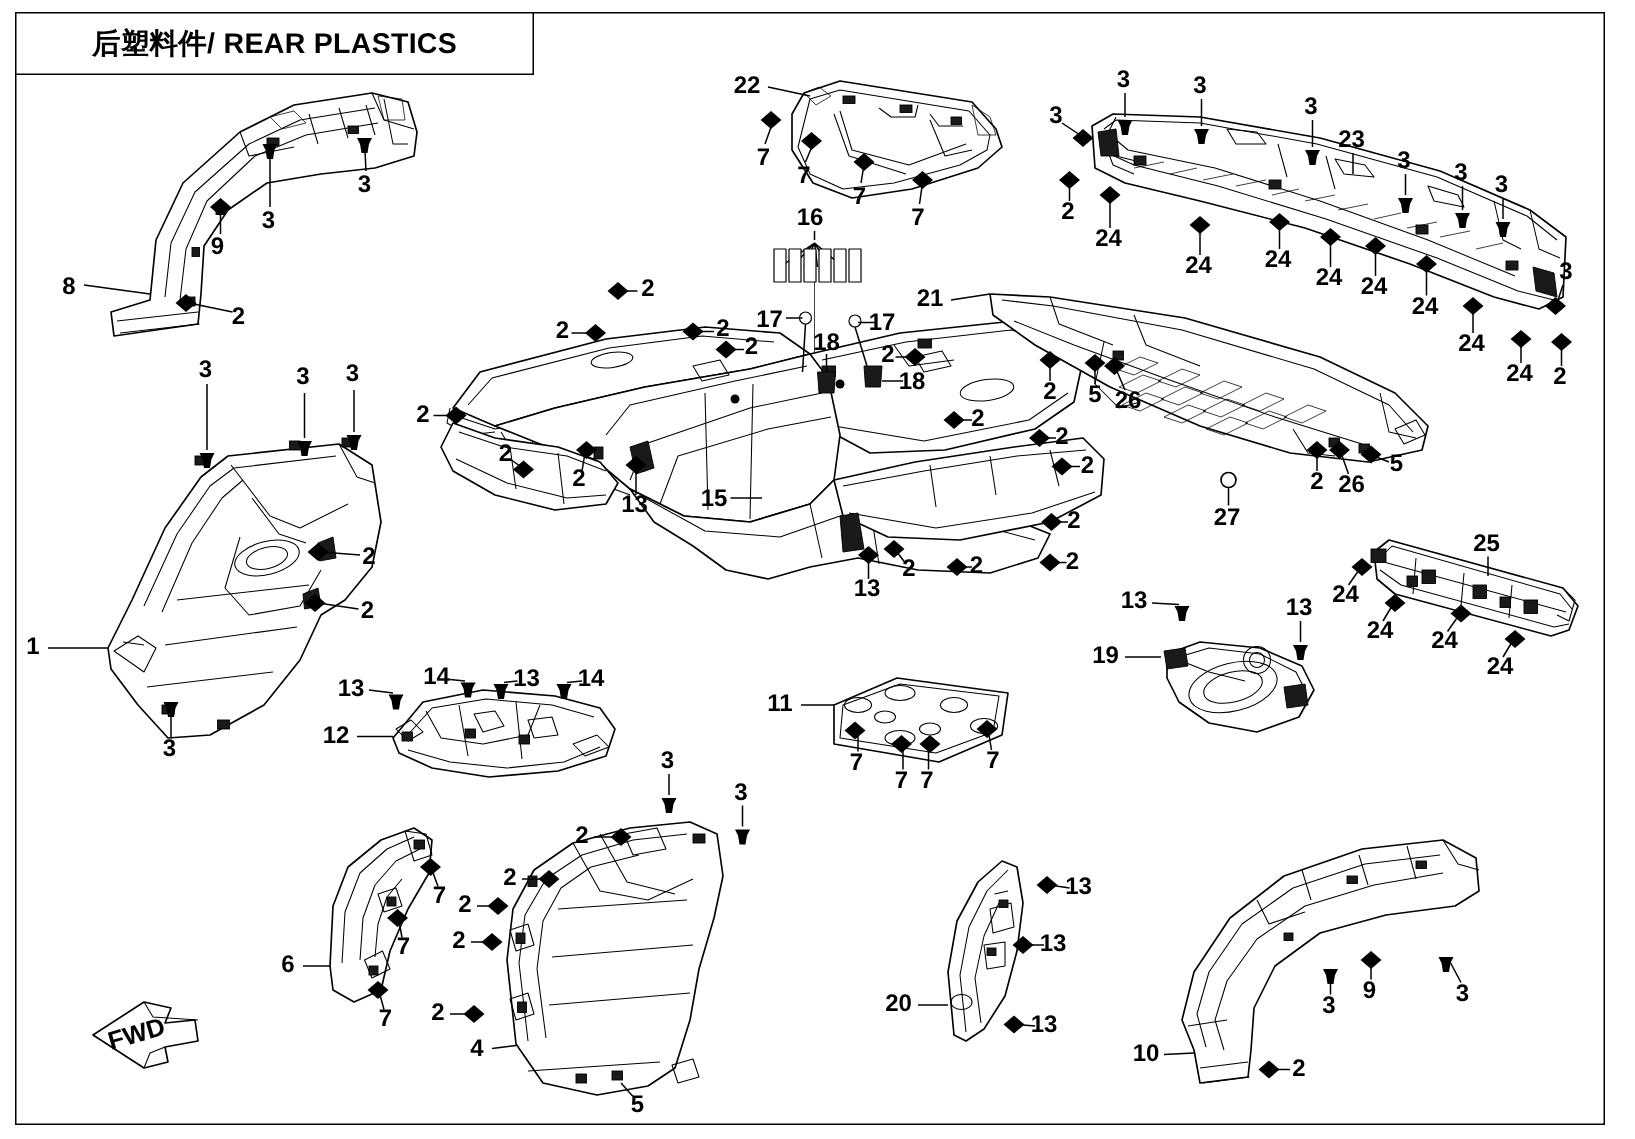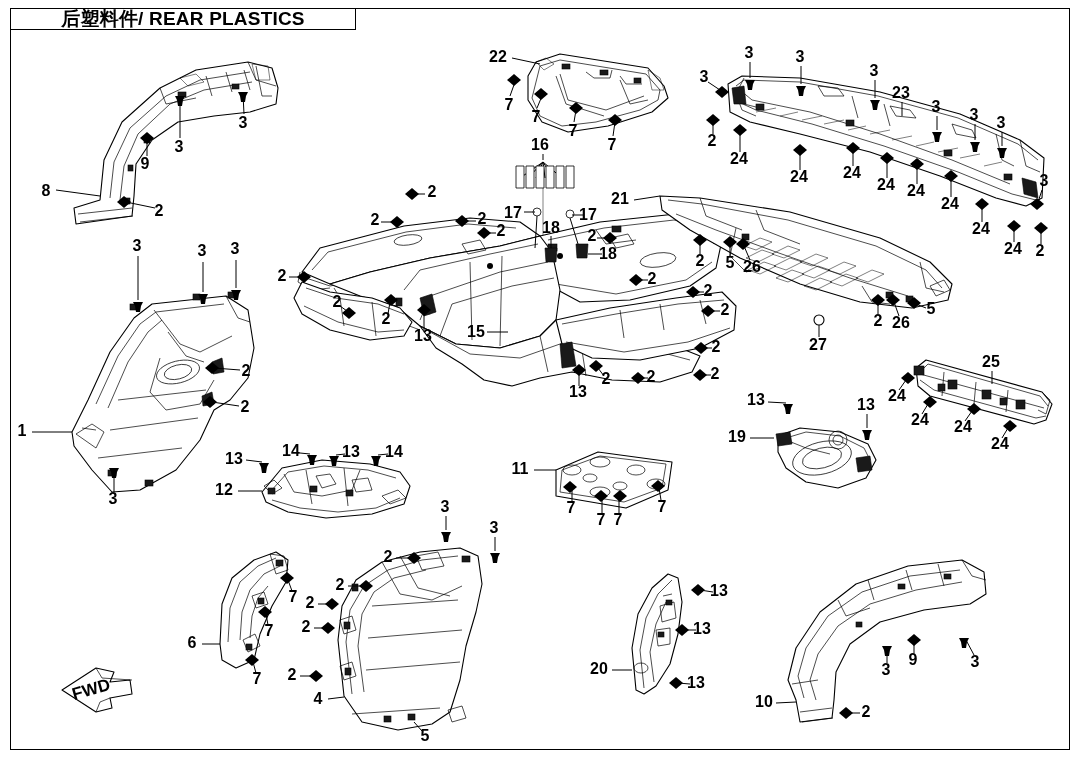--- a/index.html
+++ b/index.html
@@ -1,21 +1,21 @@
 <!DOCTYPE html>
 <html><head>
 <meta charset="utf-8">
 <style>
   html,body{margin:0;padding:0;background:#fff;}
   body{width:1090px;height:759px;overflow:hidden;
        font-family:"Liberation Sans","DejaVu Sans",sans-serif;}
   #page{position:relative;width:1090px;height:759px;background:#fff;}
   #frame{position:absolute;left:10px;top:8px;width:1060px;height:742px;
          border:1.6px solid #000;box-sizing:border-box;}
-  #titlebox{position:absolute;left:10px;top:8px;width:346px;height:22px;
+  #titlebox{position:absolute;left:10px;top:8px;width:346px;height:42px;
             border:1.6px solid #000;box-sizing:border-box;background:#fff;
             display:flex;align-items:center;justify-content:center;z-index:30;}
   #titletext{font-size:19px;font-weight:bold;color:#000;letter-spacing:.2px;
              white-space:nowrap;}
   svg#art{position:absolute;left:0;top:0;width:1090px;height:759px;}
   .cal{font-size:16px;font-weight:bold;fill:#000;
        font-family:"Liberation Sans","DejaVu Sans",sans-serif;}
   .lead{stroke:#000;stroke-width:1;fill:none;}
   .thin{stroke:#000;stroke-width:.7;fill:none;stroke-linejoin:round;}
   .hair{stroke:#000;stroke-width:.5;fill:none;}

